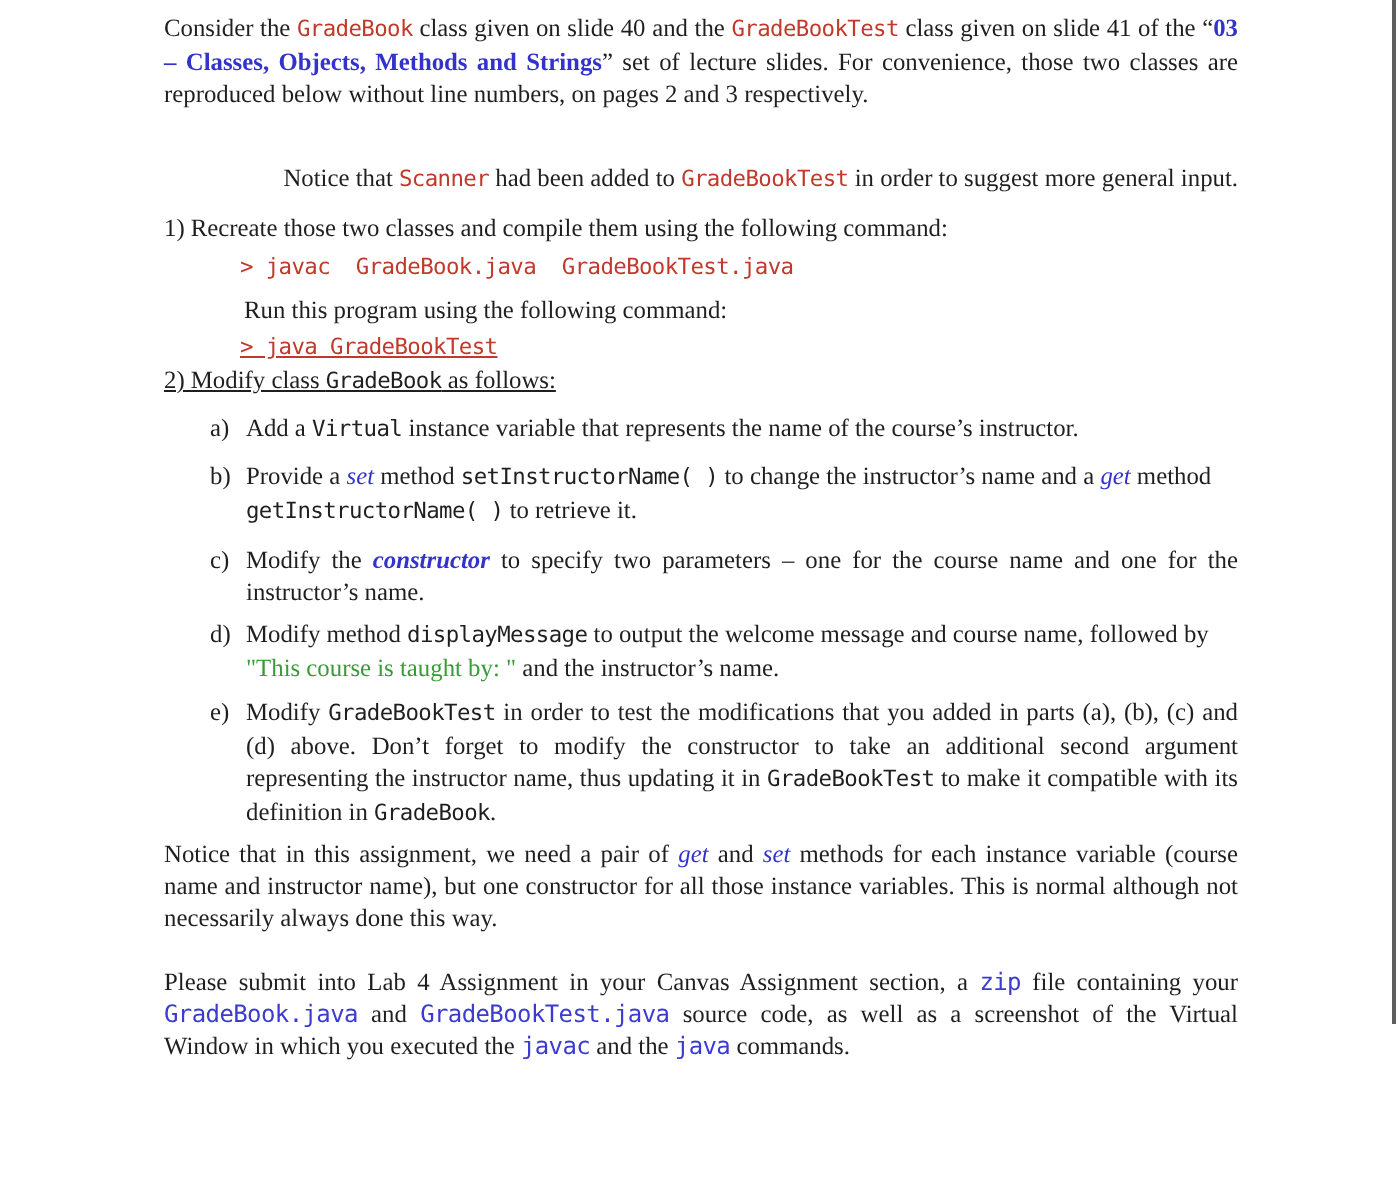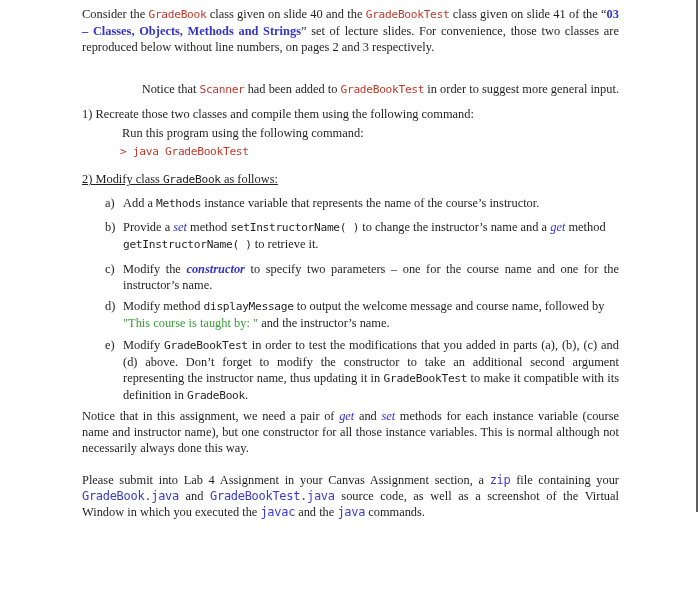--- a/index.html
+++ b/index.html
@@ -36,44 +36,45 @@
   .seg-ib{color:var(--link-blue);font-style:italic;}
   .seg-ibb{color:var(--link-blue);font-style:italic;font-weight:bold;}
   .seg-gs{color:var(--string-green);}
   
   [data-name="intro-paragraph"]{margin-bottom:26px;}
   [data-name="scanner-note"]{margin-bottom:8px;text-align:right;}
   [data-name="task1-heading"]{margin-bottom:3px;}
   [data-name="javac-command"]{margin-bottom:5px;}
   [data-name="compile-note"]{margin-bottom:6px;}
   [data-name="run-note"]{margin-bottom:2px;}
-  [data-name="java-command"]{margin-bottom:11px;}
+  [data-name="java-command"]{margin-bottom:0;text-decoration:underline;}
   [data-name="task2-heading"]{margin-bottom:7px;text-decoration:underline;}
   [data-name="list-item-a"]{margin-bottom:7px;}
   [data-name="list-item-b"]{margin-bottom:8px;}
   [data-name="list-item-c"]{margin-bottom:5px;}
   [data-name="list-item-d"]{margin-bottom:6px;}
   [data-name="list-item-e"]{margin-bottom:4px;}
   [data-name="getset-note"]{margin-bottom:16px;}
   [data-name="submission-note"]{margin-bottom:0;}
 </style>
 </head>
 <body>
 
 <div class="page" data-name="document-page">
   <div class="content" data-name="assignment-text-content">
       <div class="block just" data-name="intro-paragraph"><span class="seg-t" data-name="text-segment">Consider the </span><span class="seg-cr" data-name="code-red-segment">GradeBook</span><span class="seg-t" data-name="text-segment"> class given on slide 40 and the </span><span class="seg-cr" data-name="code-red-segment">GradeBookTest</span><span class="seg-t" data-name="text-segment"> class given on slide 41 of the “</span><span class="seg-lb" data-name="slides-title-link">03 – Classes, Objects, Methods and Strings</span><span class="seg-t" data-name="text-segment">” set of lecture slides. For convenience, those two classes are reproduced below without line numbers, on pages 2 and 3 respectively.</span></div>
       <div class="block" data-name="scanner-note"><span class="seg-t" data-name="text-segment">Notice that </span><span class="seg-cr" data-name="code-red-segment">Scanner</span><span class="seg-t" data-name="text-segment"> had been added to </span><span class="seg-cr" data-name="code-red-segment">GradeBookTest</span><span class="seg-t" data-name="text-segment"> in order to suggest more general input.</span></div>
       <div class="block" data-name="task1-heading"><span class="seg-t" data-name="text-segment">1) Recreate those two classes and compile them using the following command:</span></div>
+      <div class="block code-line" data-name="javac-command"><span class="seg-cr" data-name="code-red-segment">&gt; javac  GradeBook.java  GradeBookTest.java</span></div>
       <div class="block indent" data-name="run-note"><span class="seg-t" data-name="text-segment">Run this program using the following command:</span></div>
       <div class="block code-line" data-name="java-command"><span class="seg-cr" data-name="code-red-segment">&gt; java GradeBookTest</span></div>
       <div class="block" data-name="task2-heading"><span class="seg-t" data-name="text-segment">2) Modify class </span><span class="seg-cb" data-name="code-segment">GradeBook</span><span class="seg-t" data-name="text-segment"> as follows:</span></div>
       <div class="block li" data-name="list-item-a">
         <span class="li-marker" data-name="list-marker">a)</span>
-        <span class="li-body" data-name="list-item-body"><span class="seg-t" data-name="text-segment">Add a </span><span class="seg-cb" data-name="code-segment">Methods</span><span class="seg-t" data-name="text-segment"> instance variable that represents the name of the course’s instructor.</span></span>
+        <span class="li-body" data-name="list-item-body"><span class="seg-t" data-name="text-segment">Add a </span><span class="seg-cb" data-name="code-segment">Virtual</span><span class="seg-t" data-name="text-segment"> instance variable that represents the name of the course’s instructor.</span></span>
       </div>
       <div class="block li" data-name="list-item-b">
         <span class="li-marker" data-name="list-marker">b)</span>
         <span class="li-body" data-name="list-item-body"><span class="seg-t" data-name="text-segment">Provide a </span><span class="seg-ib" data-name="emphasis-term">set</span><span class="seg-t" data-name="text-segment"> method </span><span class="seg-cb" data-name="code-segment">setInstructorName( )</span><span class="seg-t" data-name="text-segment"> to change the instructor’s name and a </span><span class="seg-ib" data-name="emphasis-term">get</span><span class="seg-t" data-name="text-segment"> method </span><span class="seg-cb" data-name="code-segment">getInstructorName( )</span><span class="seg-t" data-name="text-segment"> to retrieve it.</span></span>
       </div>
       <div class="block just li" data-name="list-item-c">
         <span class="li-marker" data-name="list-marker">c)</span>
         <span class="li-body just" data-name="list-item-body"><span class="seg-t" data-name="text-segment">Modify the </span><span class="seg-ibb" data-name="emphasis-term">constructor</span><span class="seg-t" data-name="text-segment"> to specify two parameters – one for the course name and one  for the instructor’s name.</span></span>
       </div>
       <div class="block li" data-name="list-item-d">

